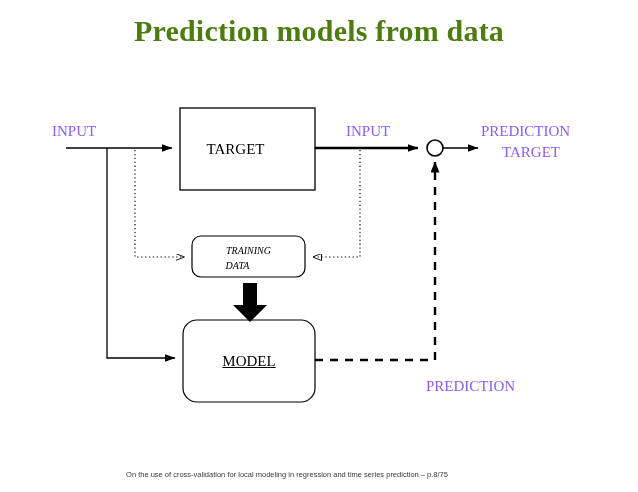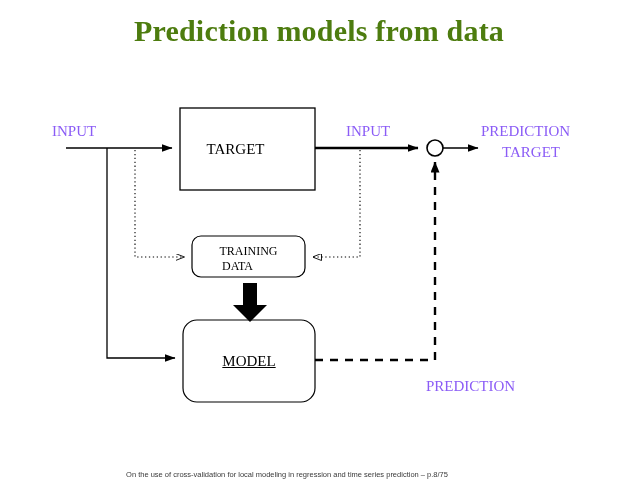--- a/index.html
+++ b/index.html
@@ -52,21 +52,22 @@
   .boxlabel {
     position: absolute;
     font-family: "Liberation Serif", "DejaVu Serif", serif;
     font-size: 15px;
     color: #000000;
     text-align: center;
     white-space: nowrap;
     line-height: 1.3;
   }
   .boxlabel.small {
-    font-size: 12px;
+    font-size: 10px;
+    font-style: italic;
   }
   #footer {
     position: absolute;
     left: 0;
     top: 470px;
     width: 520px;
     text-align: center;
     padding-left: 54px;
     box-sizing: border-box;
     font-family: "Liberation Sans", "DejaVu Sans", sans-serif;

